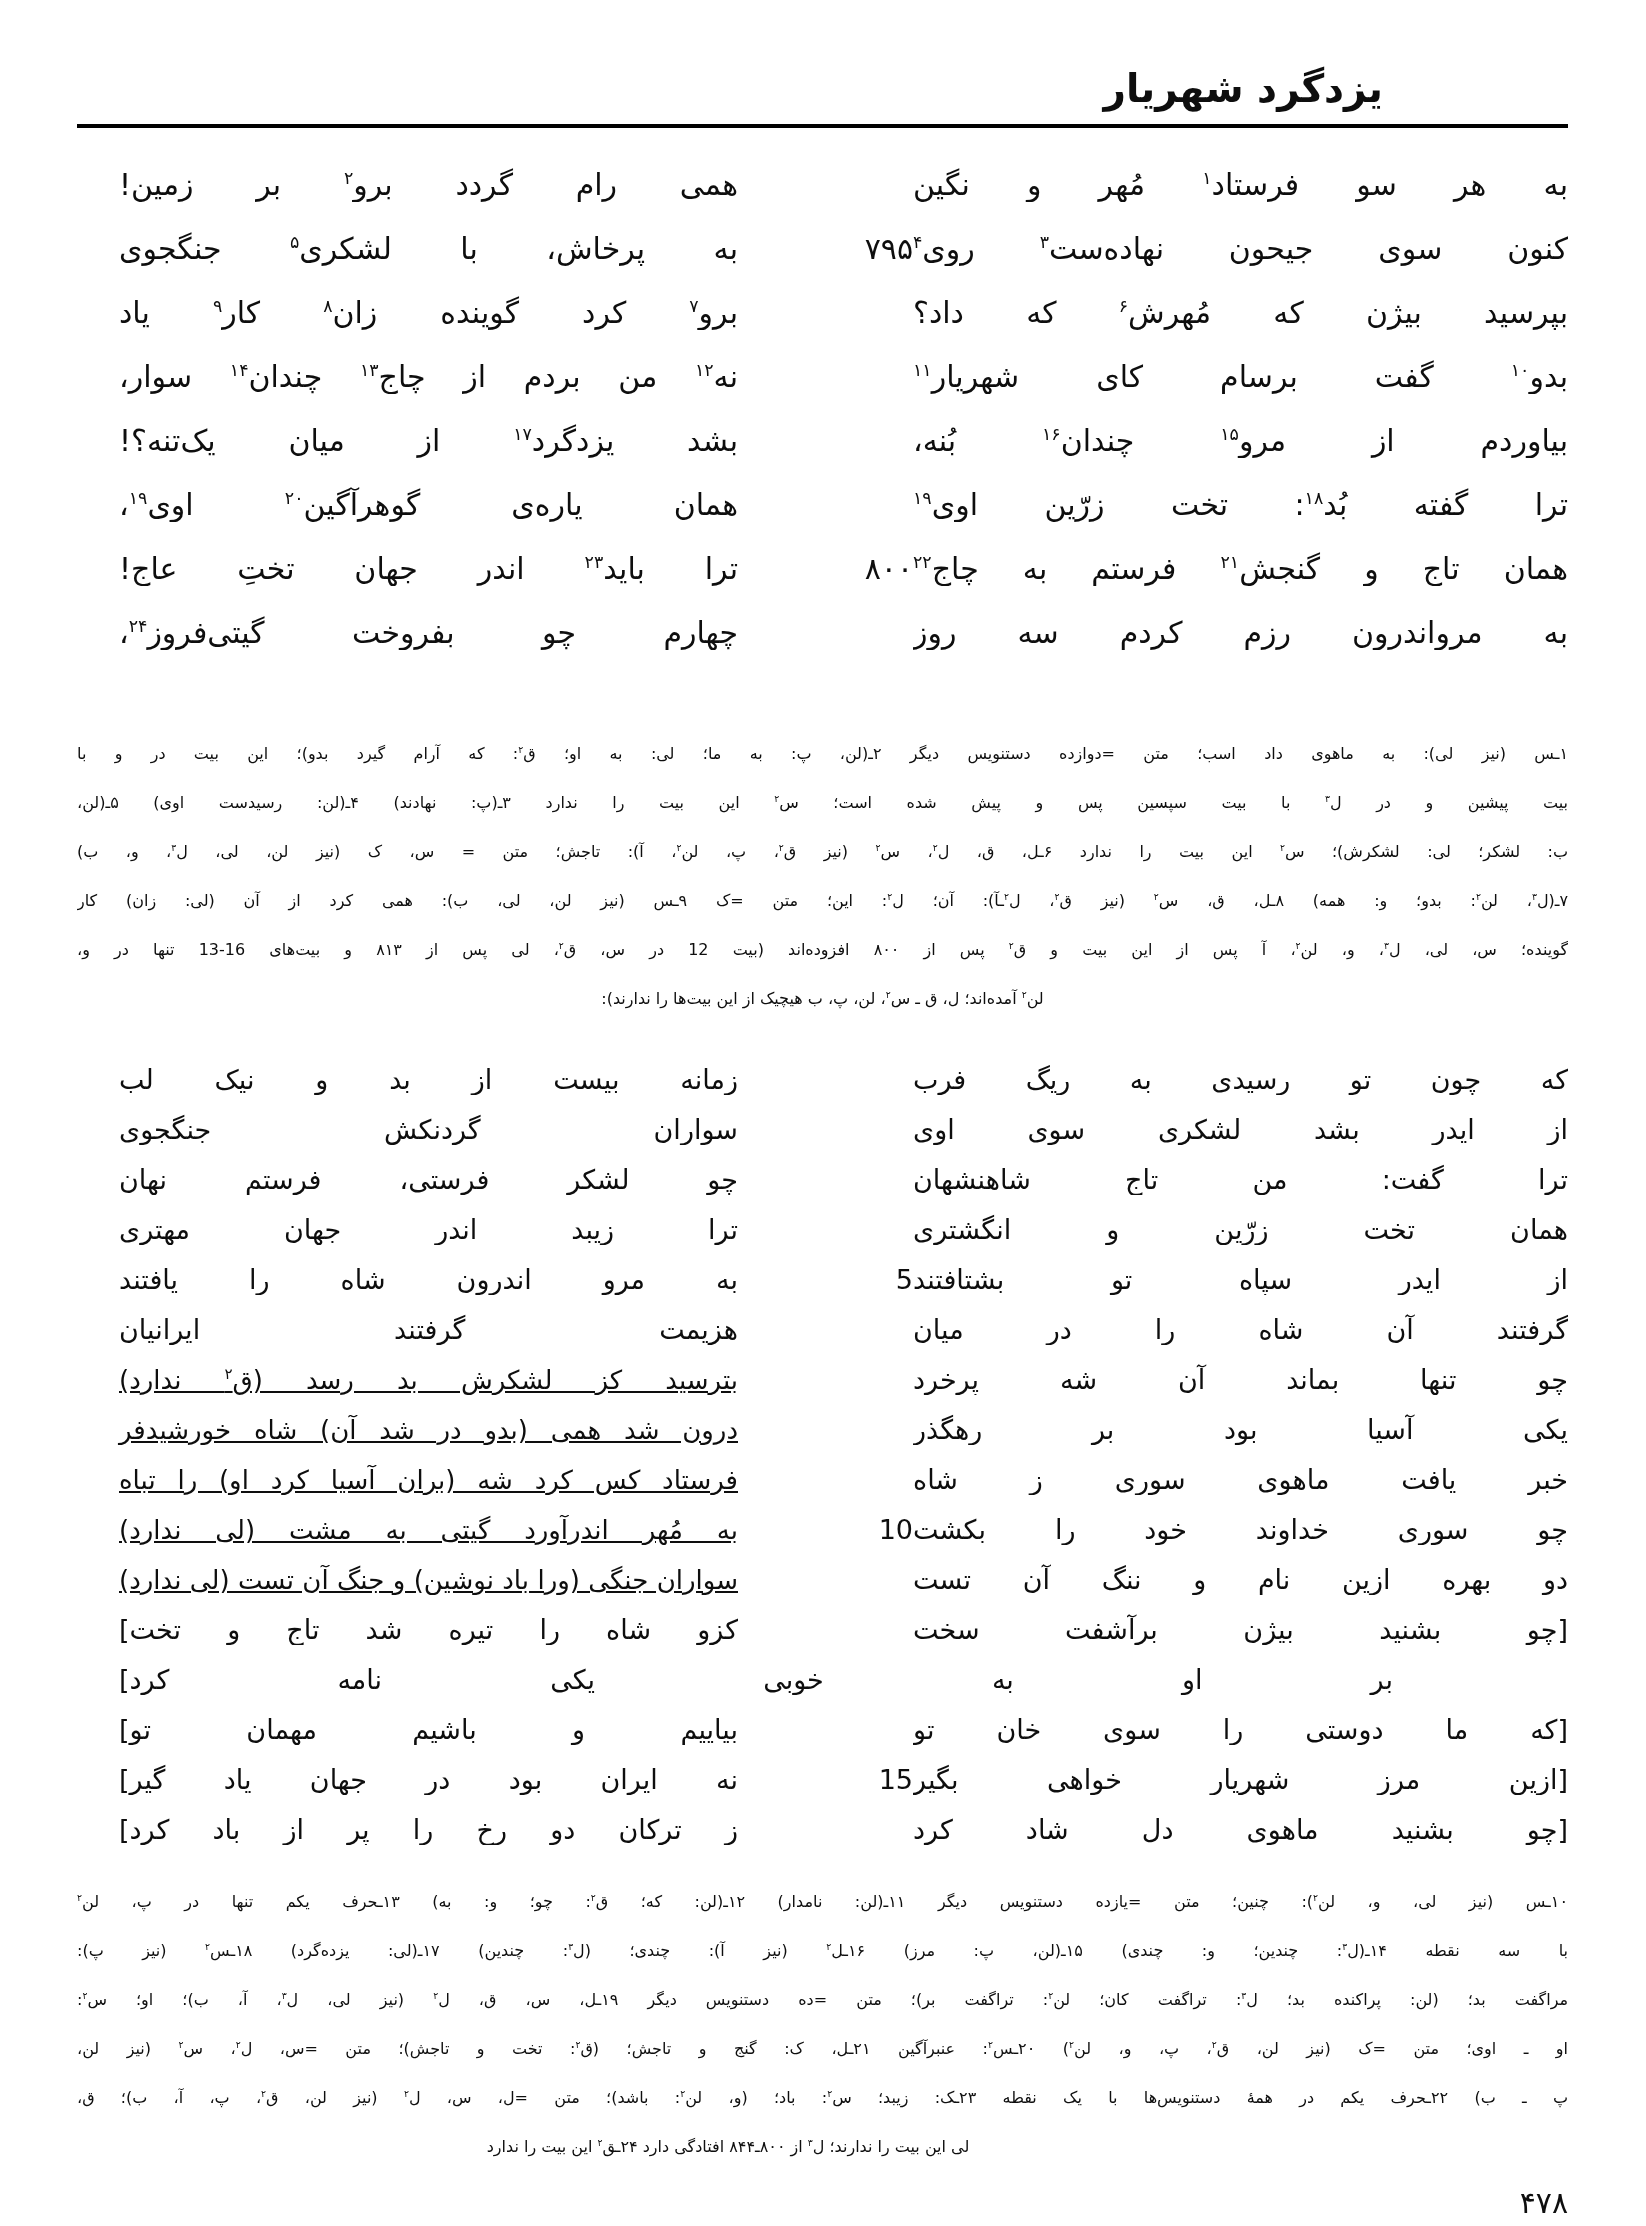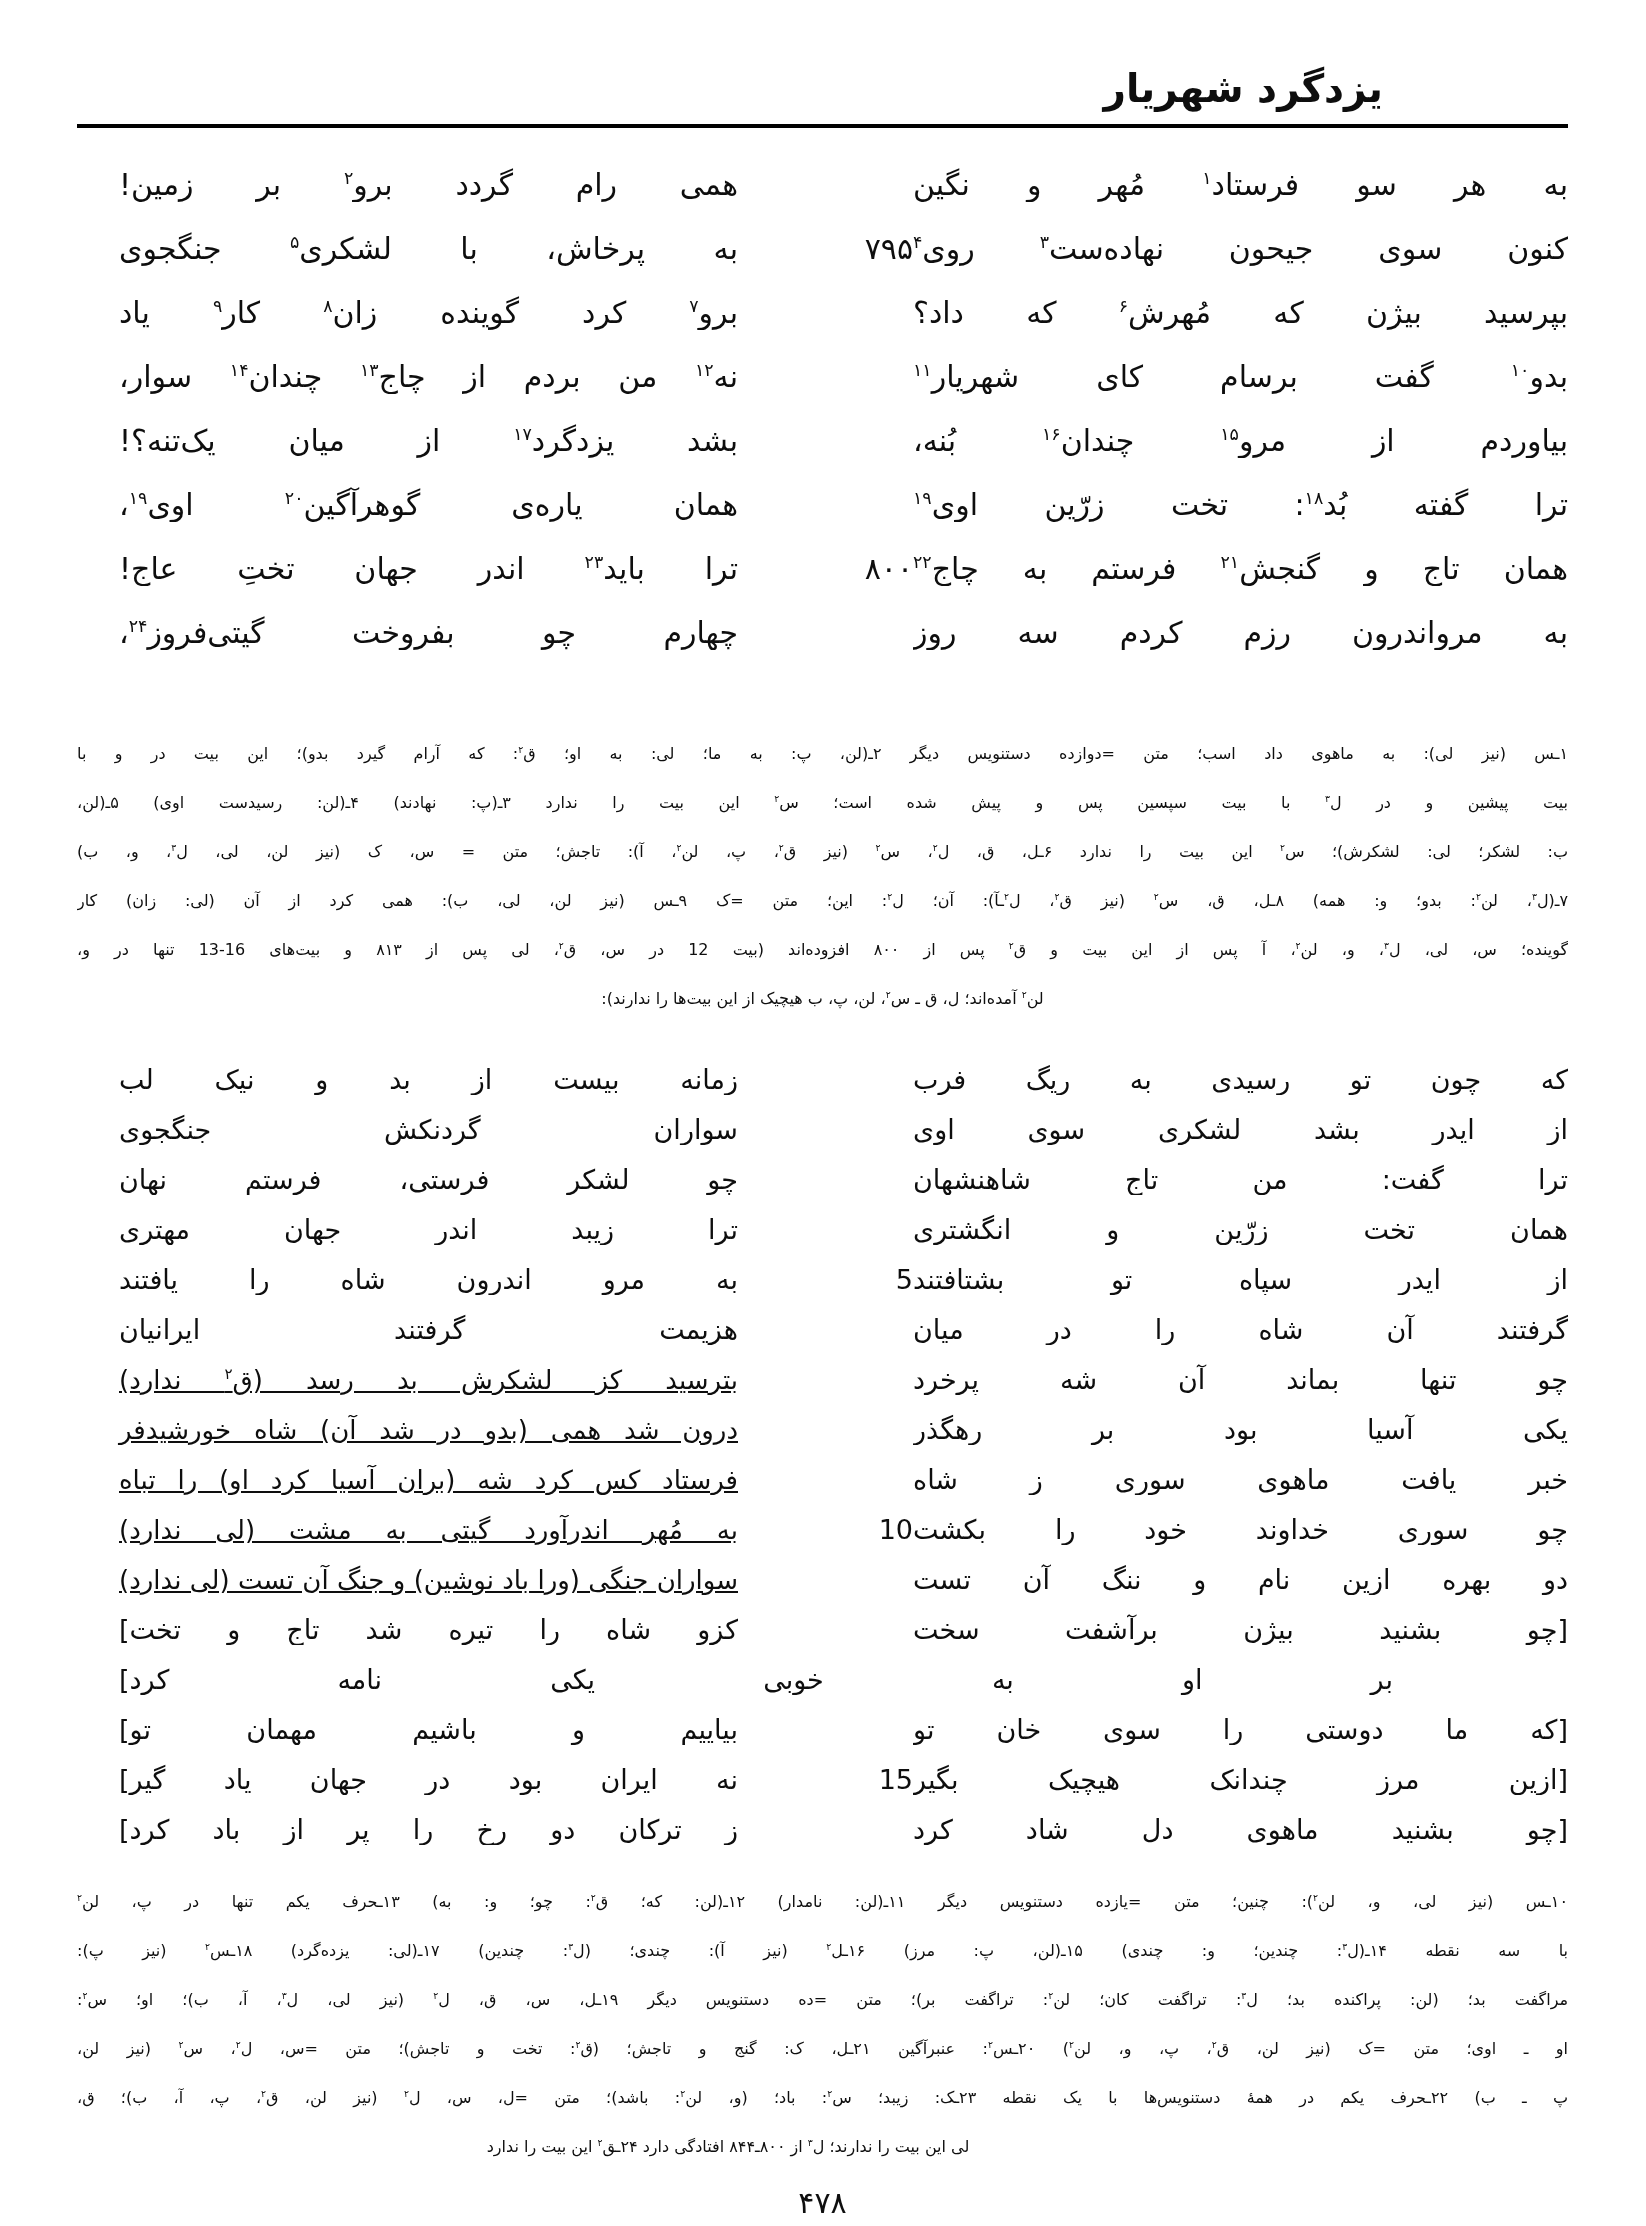--- a/index.html
+++ b/index.html
@@ -24,21 +24,21 @@
   .p2 .hemi.left.small{font-size:26px;text-decoration:underline;}
   sup{font-size:58%;line-height:0;}
   
   .apparatus{font-size:16px;}
   .app1{margin-top:50px;}
   .app2{margin-top:13px;}
   .app-line{height:49px;line-height:49px;text-align:justify;text-align-last:justify;overflow:hidden;}
   .app-line.last{text-align:center;text-align-last:auto;}
   .app2 .app-line.last{padding-left:0;padding-right:189px;}
   
-  .page-num{text-align:center;font-size:30px;margin-top:14.8px;}
+  .page-num{font-size:30px;margin-top:14.8px;}
 </style>
 </head>
 <body>
 
 <div class="page">
   <div class="content">
 
     <div class="title">یزدگرد شهریار</div>
     <div class="rule"></div>
 
@@ -158,21 +158,21 @@
       <div class="vrow">
         <div class="vnum"></div>
         <div class="hemi left">بر او به خوبی یکی نامه کرد]</div>
       </div>
       <div class="vrow">
         <div class="hemi right">[که ما دوستی را سوی خان تو</div>
         <div class="vnum"></div>
         <div class="hemi left">بیاییم و باشیم مهمان تو]</div>
       </div>
       <div class="vrow">
-        <div class="hemi right">[ازین مرز چندانک هیچیک بگیر</div>
+        <div class="hemi right">[ازین مرز شهریار خواهی بگیر</div>
         <div class="vnum">15</div>
         <div class="hemi left">نه ایران بود در جهان یاد گیر]</div>
       </div>
       <div class="vrow">
         <div class="hemi right">[چو بشنید ماهوی دل شاد کرد</div>
         <div class="vnum"></div>
         <div class="hemi left">ز ترکان دو رخ را پر از باد کرد]</div>
       </div>
     </section>
 

